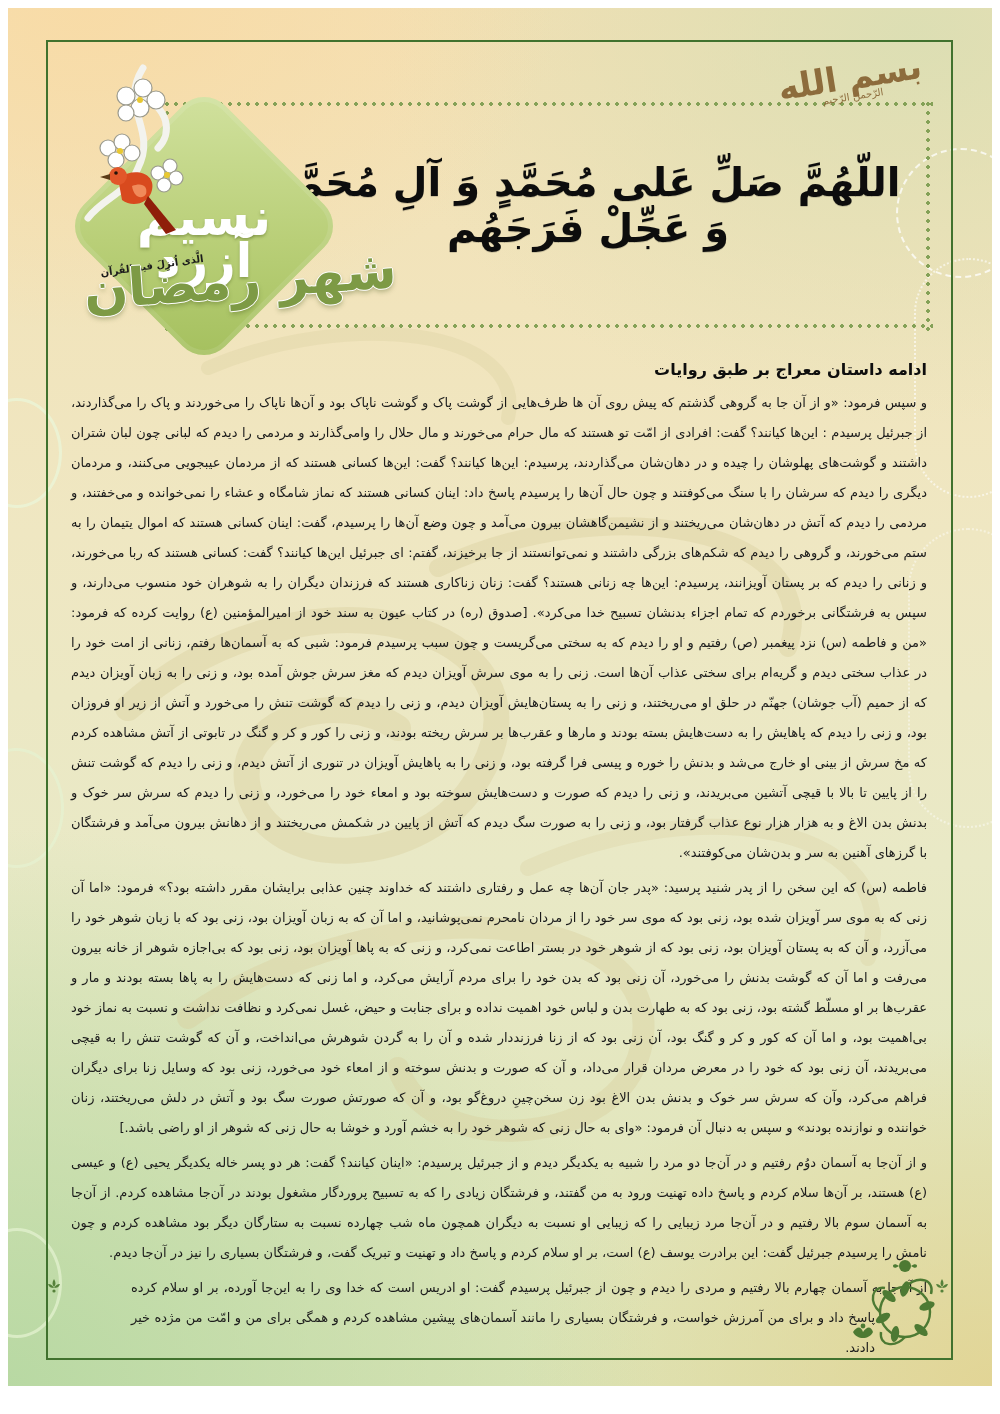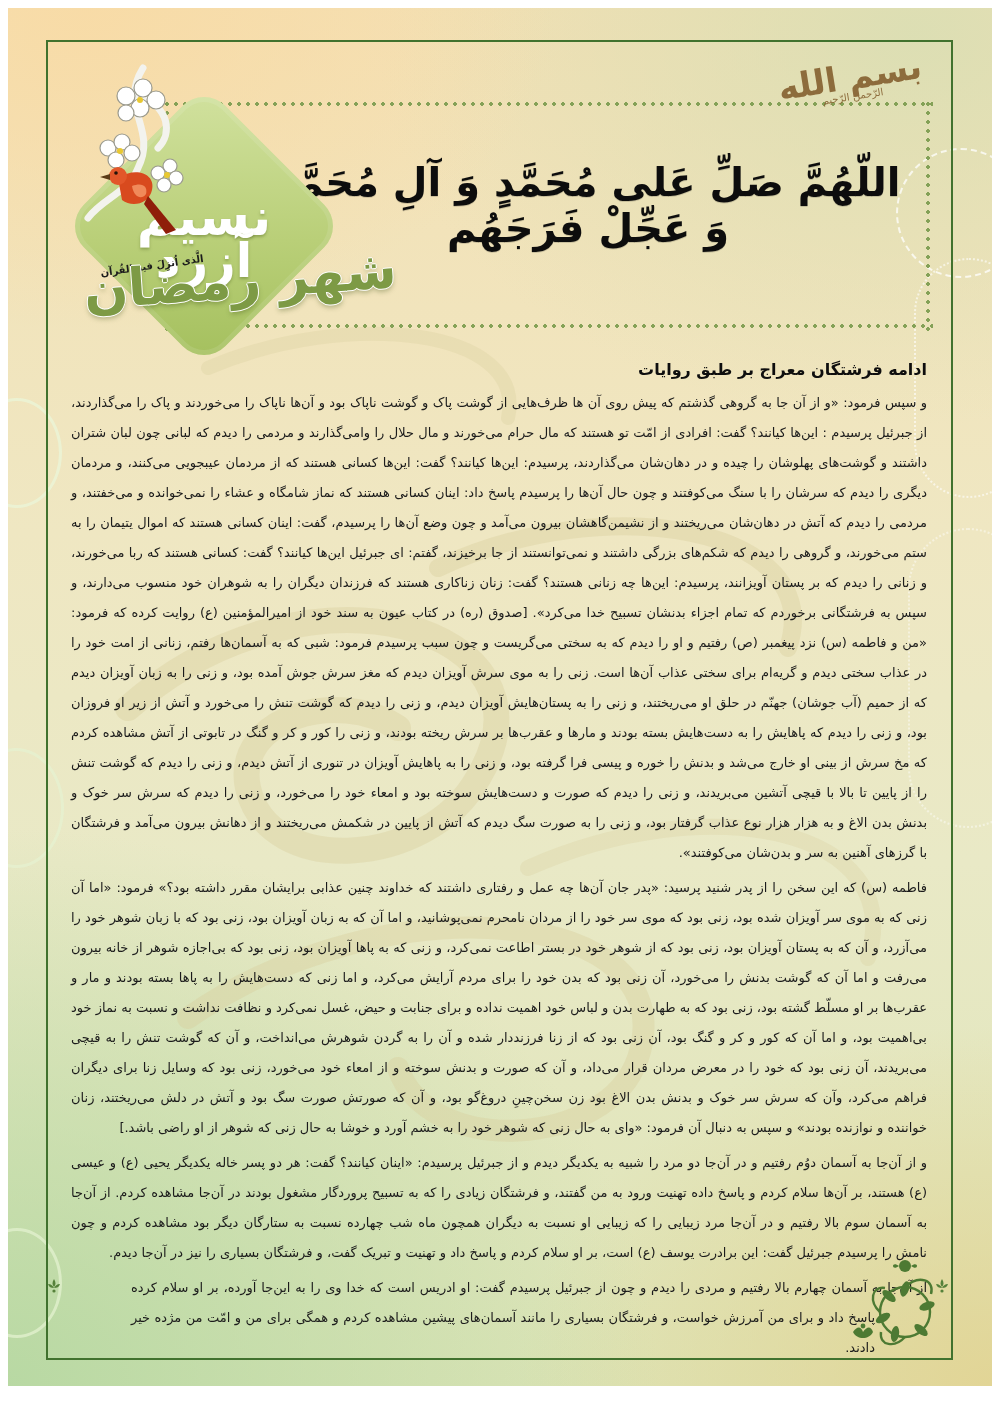--- a/index.html
+++ b/index.html
@@ -173,21 +173,21 @@
         <circle cx="68" cy="115" r="1.8" fill="#241208"></circle>
         <path d="M100 138 L 128 172 L 118 176 L 96 146 Z" fill="#8f1e0a"></path>
         <path d="M84 128 C 94 124, 100 128, 98 136 C 94 142, 86 140, 84 128 Z" fill="#f08a5a"></path>
       </g>
     </svg>
 
     <div class="ramadan-small">الَّذی اُنزِلَ فیهِ القُرآن</div>
     <div class="ramadan">شهر رمضان</div>
 
     <main class="article">
-      <h1>ادامه فرشتگان معراج بر طبق روایات</h1>
+      <h1>ادامه داستان معراج بر طبق روایات</h1>
       <p>و سپس فرمود: «و از آن جا به گروهی گذشتم که پیش روی آن ها ظرف‌هایی از گوشت پاک و گوشت ناپاک بود و آن‌ها ناپاک را می‌خوردند و پاک را می‌گذاردند، از جبرئیل پرسیدم : این‌ها کیانند؟ گفت: افرادی از امّت تو هستند که مال حرام می‌خورند و مال حلال را وامی‌گذارند و مردمی را دیدم که لبانی چون لبان شتران داشتند و گوشت‌های پهلوشان را چیده و در دهان‌شان می‌گذاردند، پرسیدم: این‌ها کیانند؟ گفت: این‌ها کسانی هستند که از مردمان عیبجویی می‌کنند، و مردمان دیگری را دیدم که سرشان را با سنگ می‌کوفتند و چون حال آن‌ها را پرسیدم پاسخ داد: اینان کسانی هستند که نماز شامگاه و عشاء را نمی‌خوانده و می‌خفتند، و مردمی را دیدم که آتش در دهان‌شان می‌ریختند و از نشیمن‌گاهشان بیرون می‌آمد و چون وضع آن‌ها را پرسیدم، گفت: اینان کسانی هستند که اموال یتیمان را به ستم می‌خورند، و گروهی را دیدم که شکم‌های بزرگی داشتند و نمی‌توانستند از جا برخیزند، گفتم: ای جبرئیل این‌ها کیانند؟ گفت: کسانی هستند که ربا می‌خورند، و زنانی را دیدم که بر پستان آویزانند، پرسیدم: این‌ها چه زنانی هستند؟ گفت: زنان زناکاری هستند که فرزندان دیگران را به شوهران خود منسوب می‌دارند، و سپس به فرشتگانی برخوردم که تمام اجزاء بدنشان تسبیح خدا می‌کرد». [صدوق (ره) در کتاب عیون به سند خود از امیرالمؤمنین (ع) روایت کرده که فرمود: «من و فاطمه (س) نزد پیغمبر (ص) رفتیم و او را دیدم که به سختی می‌گریست و چون سبب پرسیدم فرمود: شبی که به آسمان‌ها رفتم، زنانی از امت خود را در عذاب سختی دیدم و گریه‌ام برای سختی عذاب آن‌ها است. زنی را به موی سرش آویزان دیدم که مغز سرش جوش آمده بود، و زنی را به زبان آویزان دیدم که از حمیم (آب جوشان) جهنّم در حلق او می‌ریختند، و زنی را به پستان‌هایش آویزان دیدم، و زنی را دیدم که گوشت تنش را می‌خورد و آتش از زیر او فروزان بود، و زنی را دیدم که پاهایش را به دست‌هایش بسته بودند و مارها و عقرب‌ها بر سرش ریخته بودند، و زنی را کور و کر و گنگ در تابوتی از آتش مشاهده کردم که مخ سرش از بینی او خارج می‌شد و بدنش را خوره و پیسی فرا گرفته بود، و زنی را به پاهایش آویزان در تنوری از آتش دیدم، و زنی را دیدم که گوشت تنش را از پایین تا بالا با قیچی آتشین می‌بریدند، و زنی را دیدم که صورت و دست‌هایش سوخته بود و امعاء خود را می‌خورد، و زنی را دیدم که سرش سر خوک و بدنش بدن الاغ و به هزار هزار نوع عذاب گرفتار بود، و زنی را به صورت سگ دیدم که آتش از پایین در شکمش می‌ریختند و از دهانش بیرون می‌آمد و فرشتگان با گرزهای آهنین به سر و بدن‌شان می‌کوفتند».</p>
       <p>فاطمه (س) که این سخن را از پدر شنید پرسید: «پدر جان آن‌ها چه عمل و رفتاری داشتند که خداوند چنین عذابی برایشان مقرر داشته بود؟» فرمود: «اما آن زنی که به موی سر آویزان شده بود، زنی بود که موی سر خود را از مردان نامحرم نمی‌پوشانید، و اما آن که به زبان آویزان بود، زنی بود که با زبان شوهر خود را می‌آزرد، و آن که به پستان آویزان بود، زنی بود که از شوهر خود در بستر اطاعت نمی‌کرد، و زنی که به پاها آویزان بود، زنی بود که بی‌اجازه شوهر از خانه بیرون می‌رفت و اما آن که گوشت بدنش را می‌خورد، آن زنی بود که بدن خود را برای مردم آرایش می‌کرد، و اما زنی که دست‌هایش را به پاها بسته بودند و مار و عقرب‌ها بر او مسلّط گشته بود، زنی بود که به طهارت بدن و لباس خود اهمیت نداده و برای جنابت و حیض، غسل نمی‌کرد و نظافت نداشت و نسبت به نماز خود بی‌اهمیت بود، و اما آن که کور و کر و گنگ بود، آن زنی بود که از زنا فرزنددار شده و آن را به گردن شوهرش می‌انداخت، و آن که گوشت تنش را به قیچی می‌بریدند، آن زنی بود که خود را در معرض مردان قرار می‌داد، و آن که صورت و بدنش سوخته و از امعاء خود می‌خورد، زنی بود که وسایل زنا برای دیگران فراهم می‌کرد، وآن که سرش سر خوک و بدنش بدن الاغ بود زن سخن‌چینِ دروغ‌گو بود، و آن که صورتش صورت سگ بود و آتش در دلش می‌ریختند، زنان خواننده و نوازنده بودند» و سپس به دنبال آن فرمود: «وای به حال زنی که شوهر خود را به خشم آورد و خوشا به حال زنی که شوهر از او راضی باشد.]</p>
       <p>و از آن‌جا به آسمان دوُم رفتیم و در آن‌جا دو مرد را شبیه به یکدیگر دیدم و از جبرئیل پرسیدم: «اینان کیانند؟ گفت: هر دو پسر خاله یکدیگر یحیی (ع) و عیسی (ع) هستند، بر آن‌ها سلام کردم و پاسخ داده تهنیت ورود به من گفتند، و فرشتگان زیادی را که به تسبیح پروردگار مشغول بودند در آن‌جا مشاهده کردم. از آن‌جا به آسمان سوم بالا رفتیم و در آن‌جا مرد زیبایی را که زیبایی او نسبت به دیگران همچون ماه شب چهارده نسبت به ستارگان دیگر بود مشاهده کردم و چون نامش را پرسیدم جبرئیل گفت: این برادرت یوسف (ع) است، بر او سلام کردم و پاسخ داد و تهنیت و تبریک گفت، و فرشتگان بسیاری را نیز در آن‌جا دیدم.</p>
       <p class="p-last">
         <svg class="fleur fleur-right" viewBox="0 0 14 16">
           <g fill="#55813a">
               <path d="M7 0 C 9 3, 9 6, 7 8 C 5 6, 5 3, 7 0 Z"></path>
               <path d="M1 5 C 4 5, 6 7, 7 9 C 4 9, 2 8, 1 5 Z"></path>
               <path d="M13 5 C 10 5, 8 7, 7 9 C 10 9, 12 8, 13 5 Z"></path>
               <circle cx="7" cy="12" r="1.6"></circle>

